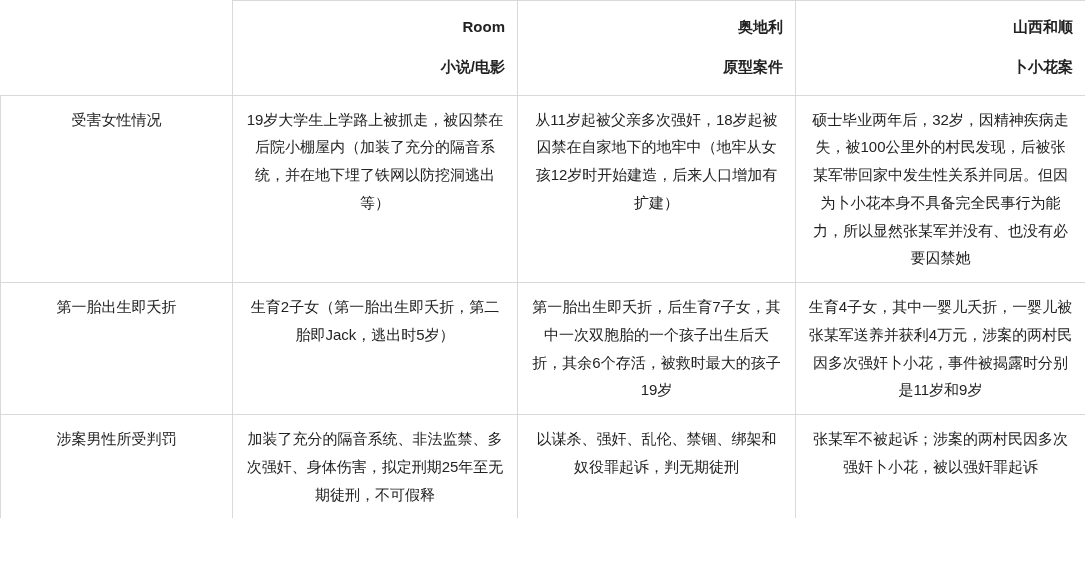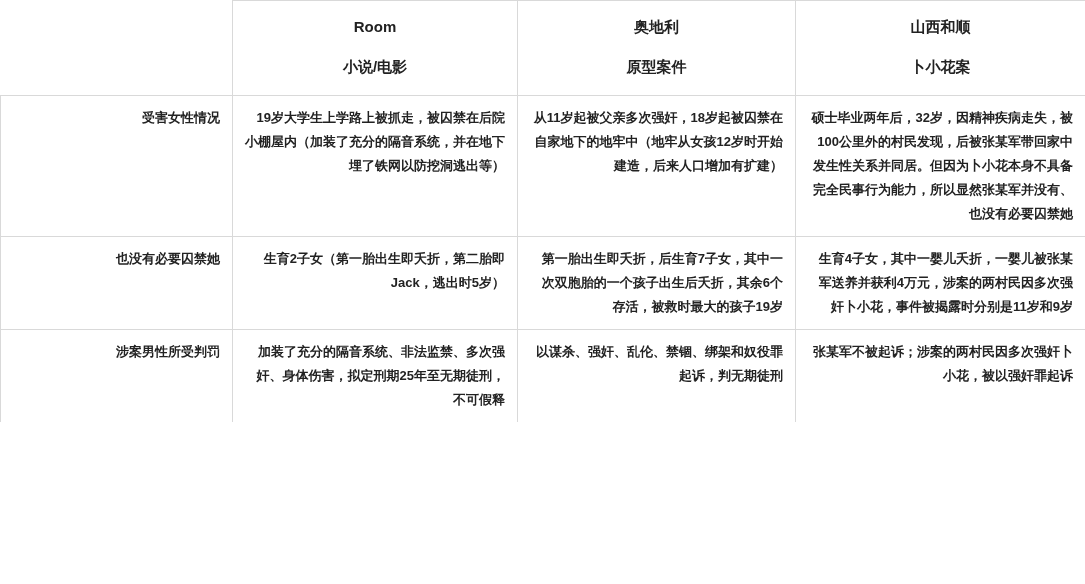--- a/index.html
+++ b/index.html
@@ -21,28 +21,28 @@
   }
   table.cmp col.c0 { width: 232px; }
   table.cmp col.c1 { width: 285px; }
   table.cmp col.c2 { width: 278px; }
   table.cmp col.c3 { width: 290px; }
 
   table.cmp td, table.cmp th {
     border: 1px solid #d9d9d9;
     vertical-align: top;
     padding: 10px 12px;
-    font-size: 13px;
+    font-size: 15px;
     line-height: 1.85;
-    font-weight: bold;
-    text-align: right;
+    font-weight: normal;
+    text-align: center;
   }
   
   tr.head td {
-    text-align: center;
+    text-align: right;
     font-weight: bold;
     font-size: 15px;
     padding-top: 12px;
     padding-bottom: 14px;
     vertical-align: middle;
   }
   tr.head td.corner {
     border-left: none;
     border-top: none;
   }
@@ -103,21 +103,21 @@
 
     <tr>
       <td class="rowlabel">受害女性情况</td>
       <td class="cell">19岁大学生上学路上被抓走，被囚禁在后院小棚屋内（加装了充分的隔音系统，并在地下埋了铁网以防挖洞逃出等）</td>
       <td class="cell">从11岁起被父亲多次强奸，18岁起被囚禁在自家地下的地牢中（地牢从女孩12岁时开始建造，后来人口增加有扩建）</td>
       <td class="cell lastcol">硕士毕业两年后，32岁，因精神疾病走失，被100公里外的村民发现，后被张某军带回家中发生性关系并同居。但因为卜小花本身不具备完全民事行为能力，所以显然张某军并没有、也没有必要囚禁她</td>
     </tr>
 
 
     <tr>
-      <td class="rowlabel">也没有必要囚禁她</td>
+      <td class="rowlabel">第一胎出生即夭折</td>
       <td class="cell">生育2子女（第一胎出生即夭折，第二胎即Jack，逃出时5岁）</td>
       <td class="cell">第一胎出生即夭折，后生育7子女，其中一次双胞胎的一个孩子出生后夭折，其余6个存活，被救时最大的孩子19岁</td>
       <td class="cell lastcol">生育4子女，其中一婴儿夭折，一婴儿被张某军送养并获利4万元，涉案的两村民因多次强奸卜小花，事件被揭露时分别是11岁和9岁</td>
     </tr>
 
     <tr>
       <td class="rowlabel">涉案男性所受判罚</td>
       <td class="cell">加装了充分的隔音系统、非法监禁、多次强奸、身体伤害，拟定刑期25年至无期徒刑，不可假释</td>
       <td class="cell">以谋杀、强奸、乱伦、禁锢、绑架和奴役罪起诉，判无期徒刑</td>
       <td class="cell lastcol">张某军不被起诉；涉案的两村民因多次强奸卜小花，被以强奸罪起诉</td>

